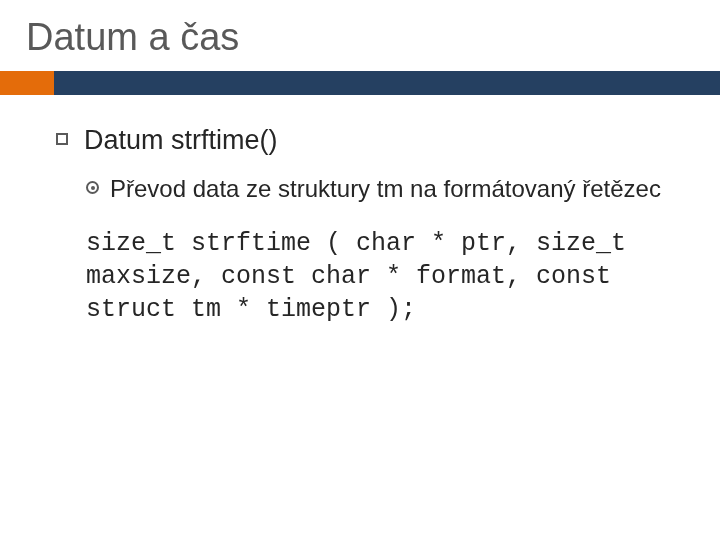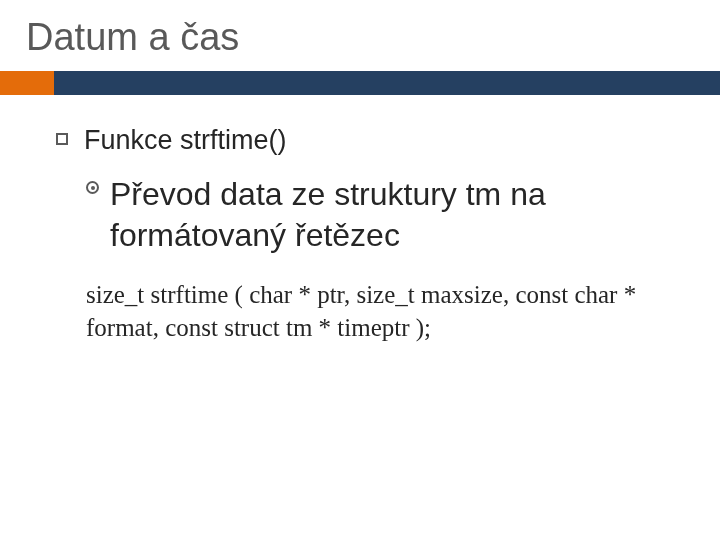--- a/index.html
+++ b/index.html
@@ -56,21 +56,21 @@
     position: absolute;
     left: 0;
     top: 8px;
     width: 12px;
     height: 12px;
     border: 2px solid #5a5a5a;
     box-sizing: border-box;
   }
   .lvl2 {
     position: relative;
-    font-size: 32px;
+    font-size: 24px;
     color: #262626;
     margin: 0 0 22px 30px;
     padding-left: 24px;
     line-height: 1.28;
   }
   .lvl2::before {
     content: "";
     position: absolute;
     left: 0;
     top: 7px;
@@ -84,21 +84,21 @@
     content: "";
     position: absolute;
     left: 4.5px;
     top: 11.5px;
     width: 4px;
     height: 4px;
     background: #5a5a5a;
     border-radius: 50%;
   }
   .code {
-    font-family: Liberation Serif, serif;
+    font-family: Liberation Mono, monospace;
     font-size: 25px;
     color: #262626;
     margin-left: 30px;
     line-height: 1.32;
     white-space: pre-wrap;
     word-wrap: break-word;
   }
 </style>
 </head>
 <body>
@@ -107,21 +107,21 @@
 
   <div class="title">Datum a čas</div>
 
   <div class="band">
     <div class="main"></div>
     <div class="accent"></div>
   </div>
 
   <div class="body">
 
-    <div class="lvl1">Funkce strftime()</div>
+    <div class="lvl1">Datum strftime()</div>
 
     <div class="lvl2">Převod data ze struktury tm na formátovaný řetězec</div>
 
 
     <div class="code">size_t strftime ( char * ptr, size_t maxsize, const char * format, const struct tm * timeptr );</div>
 
   </div>
 
 </div>
 

